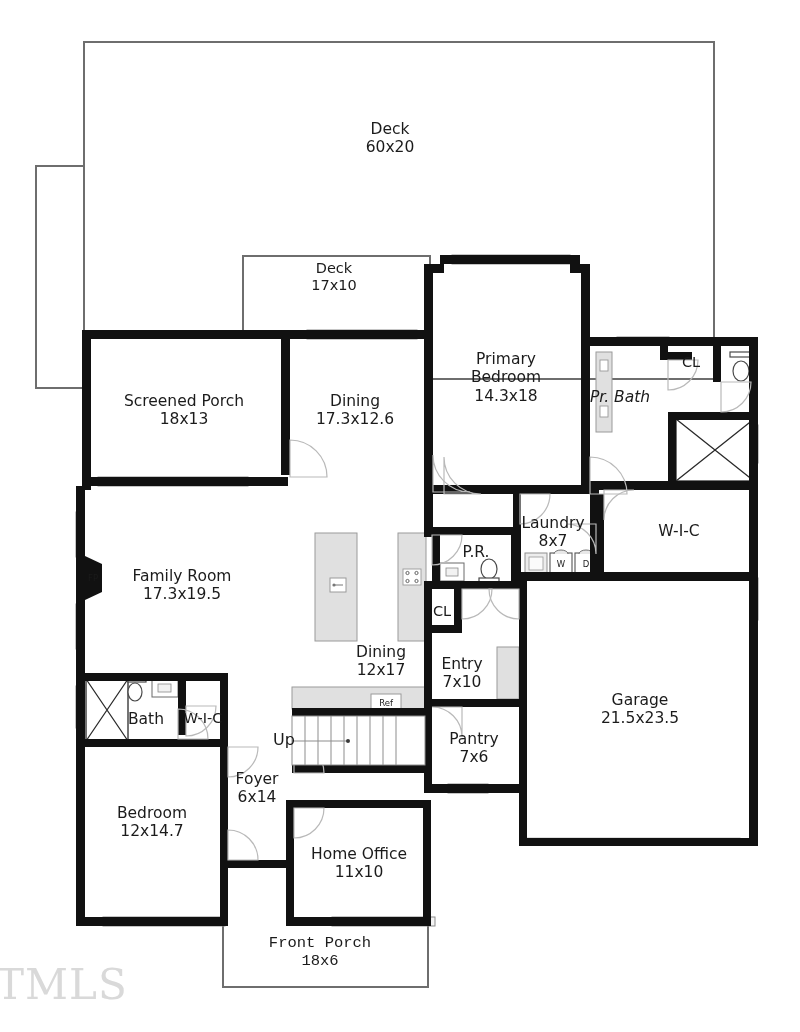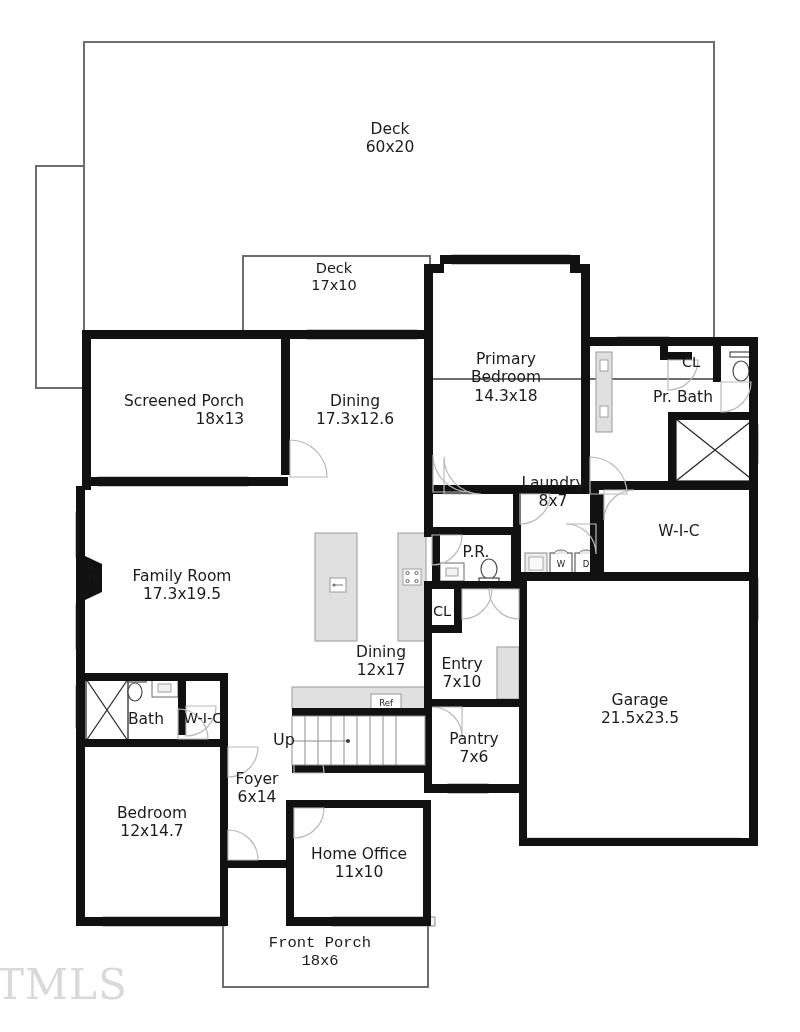--- a/index.html
+++ b/index.html
@@ -283,31 +283,31 @@
                M 357 716 L 357 765 M 370 716 L 370 765 M 383 716 L 383 765 M 396 716 L 396 765"></path>
       <path d="M 292 741 L 348 741" stroke="#8d8d8d"></path>
       <circle cx="348" cy="741" r="2" fill="#3a3a3a" stroke="none"></circle>
     </g>
 
   </svg>
 
   <div id="labels-layer">
       <div class="room-label sz-lg" style="left: 390px; top: 138px;"><span class="rl-name">Deck</span><span class="rl-dim">60x20</span></div>
       <div class="room-label sz-md" style="left: 334px; top: 277px;"><span class="rl-name">Deck</span><span class="rl-dim">17x10</span></div>
-      <div class="room-label sz-lg" style="left: 184px; top: 410px; text-align: right;"><span class="rl-name">Screened Porch</span><span class="rl-dim">18x13</span></div>
+      <div class="room-label sz-lg" style="left: 184px; top: 410px;"><span class="rl-name">Screened Porch</span><span class="rl-dim">18x13</span></div>
       <div class="room-label sz-lg" style="left: 355px; top: 410px;"><span class="rl-name">Dining</span><span class="rl-dim">17.3x12.6</span></div>
       <div class="room-label sz-lg" style="left: 506px; top: 377px;"><span class="rl-name">Primary
 Bedroom</span><span class="rl-dim">14.3x18</span></div>
-      <div class="room-label sz-lg" style="left: 683px; top: 397px;"><span class="rl-name">Pr. Bath</span></div>
+      <div class="room-label sz-lg" style="left: 620px; top: 397px; font-style: italic;"><span class="rl-name">Pr. Bath</span></div>
       <div class="room-label sz-md" style="left: 691px; top: 363px;"><span class="rl-name">CL</span></div>
       <div class="room-label sz-lg" style="left: 182px; top: 585px;"><span class="rl-name">Family Room</span><span class="rl-dim">17.3x19.5</span></div>
       <div class="room-label sz-lg" style="left: 381px; top: 661px;"><span class="rl-name">Dining</span><span class="rl-dim">12x17</span></div>
       <div class="room-label sz-lg" style="left: 476px; top: 552px;"><span class="rl-name">P.R.</span></div>
       <div class="room-label sz-md" style="left: 442px; top: 612px;"><span class="rl-name">CL</span></div>
-      <div class="room-label sz-lg" style="left: 553px; top: 492px; text-align: center;"><span class="rl-name">Laundry</span><span class="rl-dim">8x7</span></div>
+      <div class="room-label sz-lg" style="left: 553px; top: 532px; text-align: center;"><span class="rl-name">Laundry</span><span class="rl-dim">8x7</span></div>
       <div class="room-label sz-lg" style="left: 679px; top: 531px;"><span class="rl-name">W-I-C</span></div>
       <div class="room-label sz-lg" style="left: 640px; top: 709px;"><span class="rl-name">Garage</span><span class="rl-dim">21.5x23.5</span></div>
       <div class="room-label sz-lg" style="left: 462px; top: 673px;"><span class="rl-name">Entry</span><span class="rl-dim">7x10</span></div>
       <div class="room-label sz-lg" style="left: 474px; top: 748px;"><span class="rl-name">Pantry</span><span class="rl-dim">7x6</span></div>
       <div class="room-label sz-lg" style="left: 146px; top: 719px;"><span class="rl-name">Bath</span></div>
       <div class="room-label sz-md" style="left: 203px; top: 719px;"><span class="rl-name">W-I-C</span></div>
       <div class="room-label sz-lg" style="left: 152px; top: 822px;"><span class="rl-name">Bedroom</span><span class="rl-dim">12x14.7</span></div>
       <div class="room-label sz-lg" style="left: 257px; top: 760px; margin-top: 28px;"><span class="rl-name">Foyer</span><span class="rl-dim">6x14</span></div>
       <div class="room-label sz-lg" style="left: 359px; top: 863px;"><span class="rl-name">Home Office</span><span class="rl-dim">11x10</span></div>
       <div class="room-label sz-lg" style="left: 320px; top: 952px; font-family: Liberation Mono, monospace;"><span class="rl-name">Front Porch</span><span class="rl-dim">18x6</span></div>

